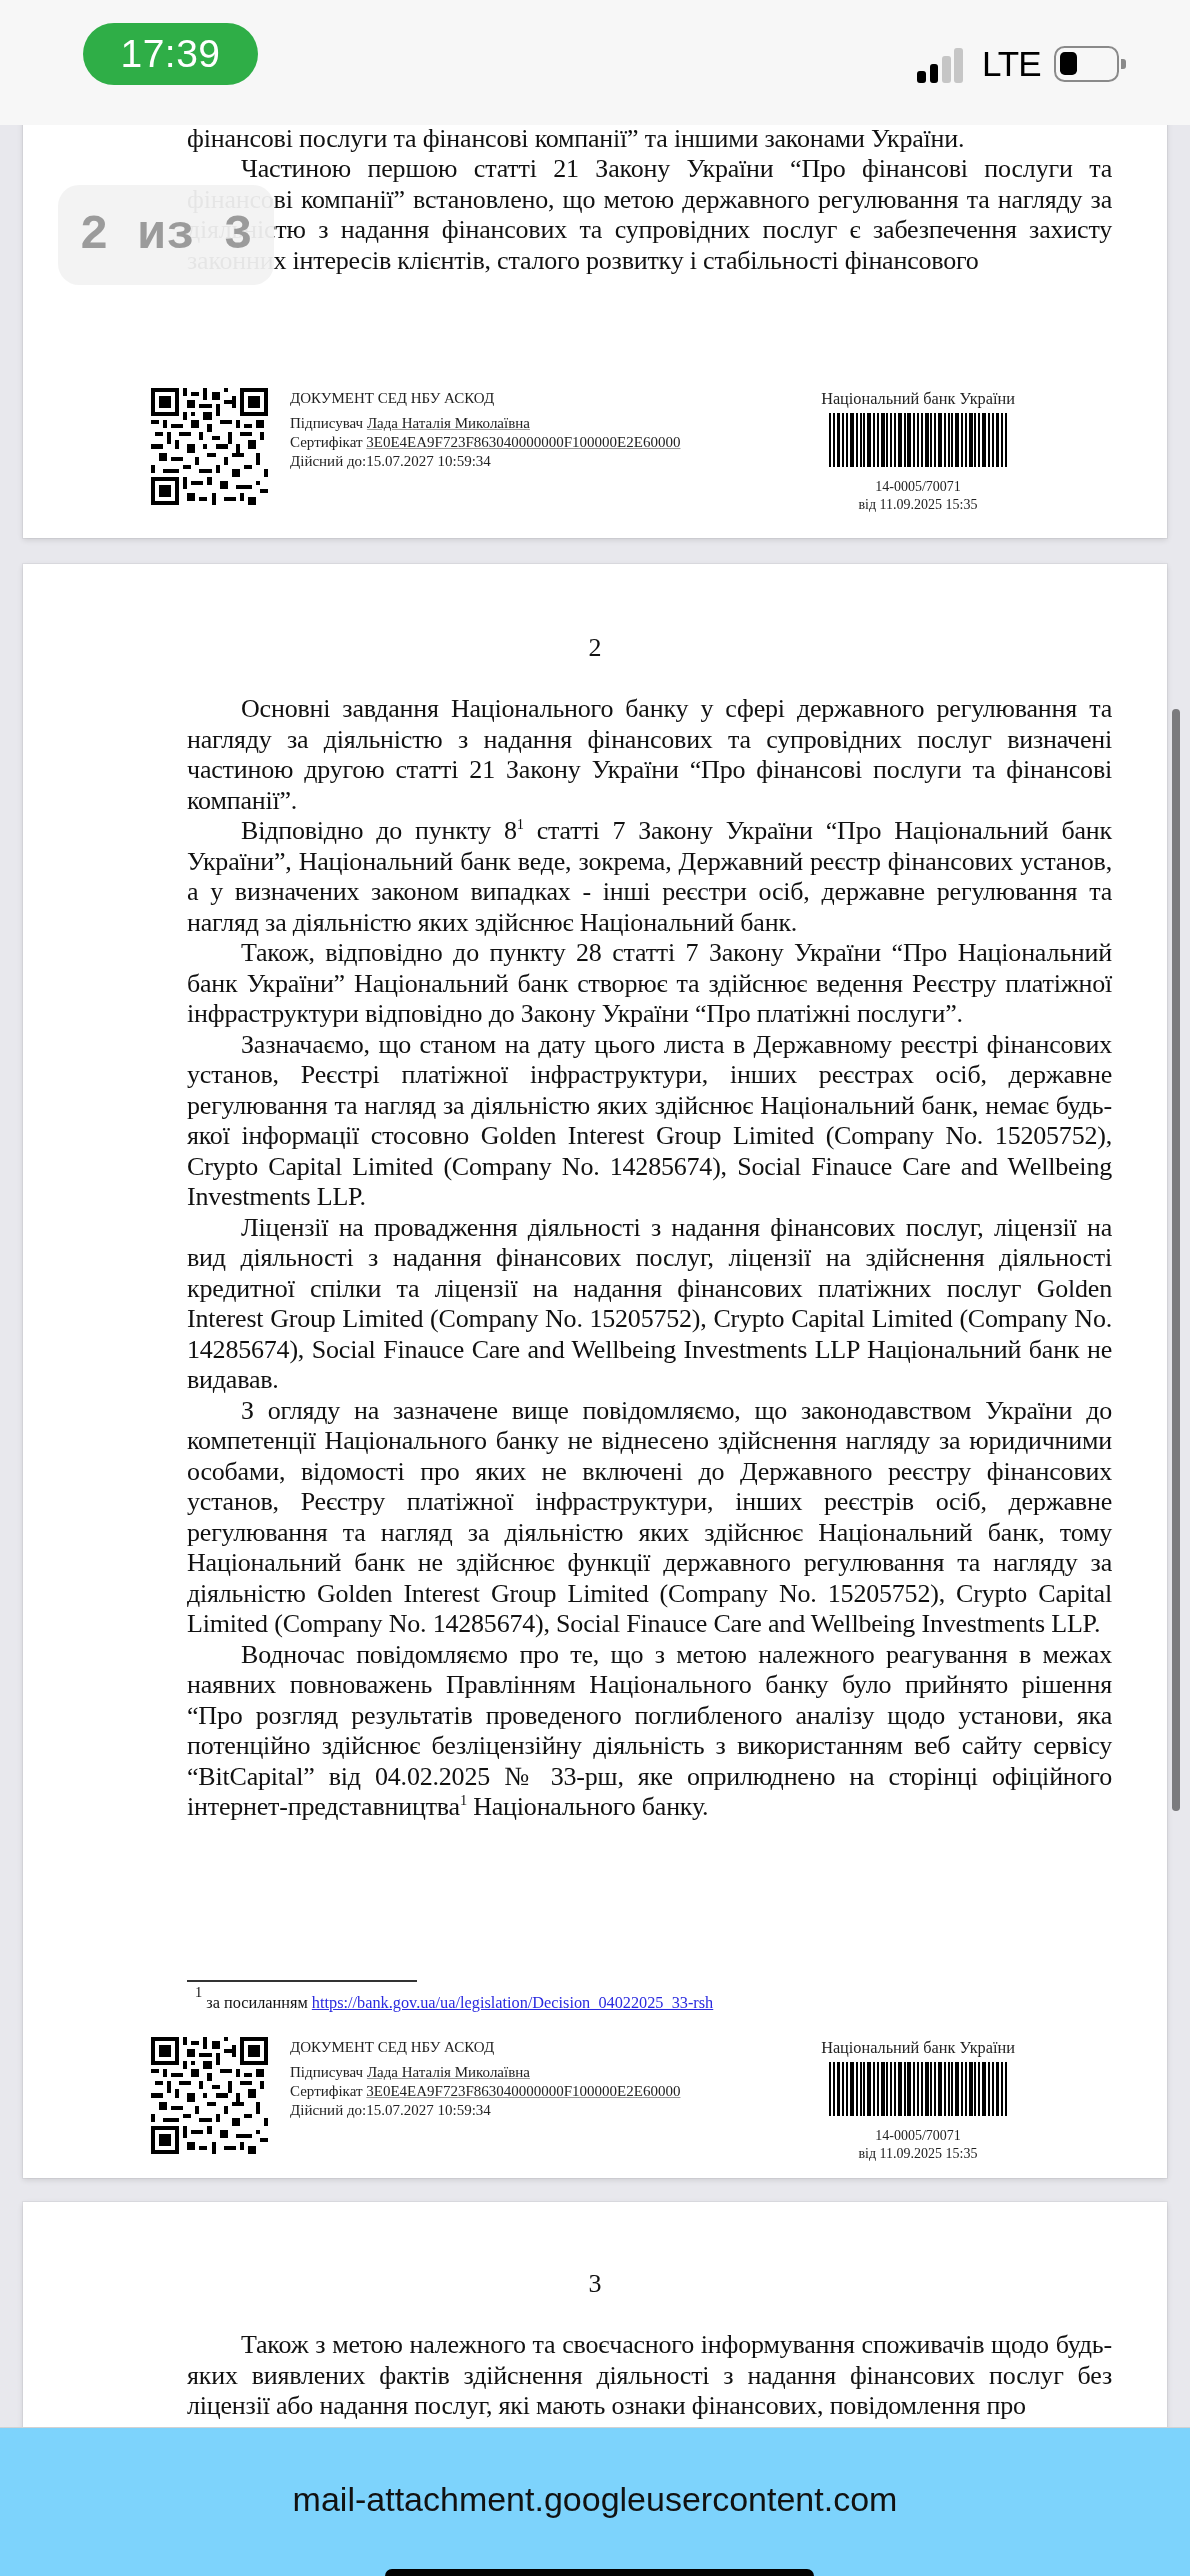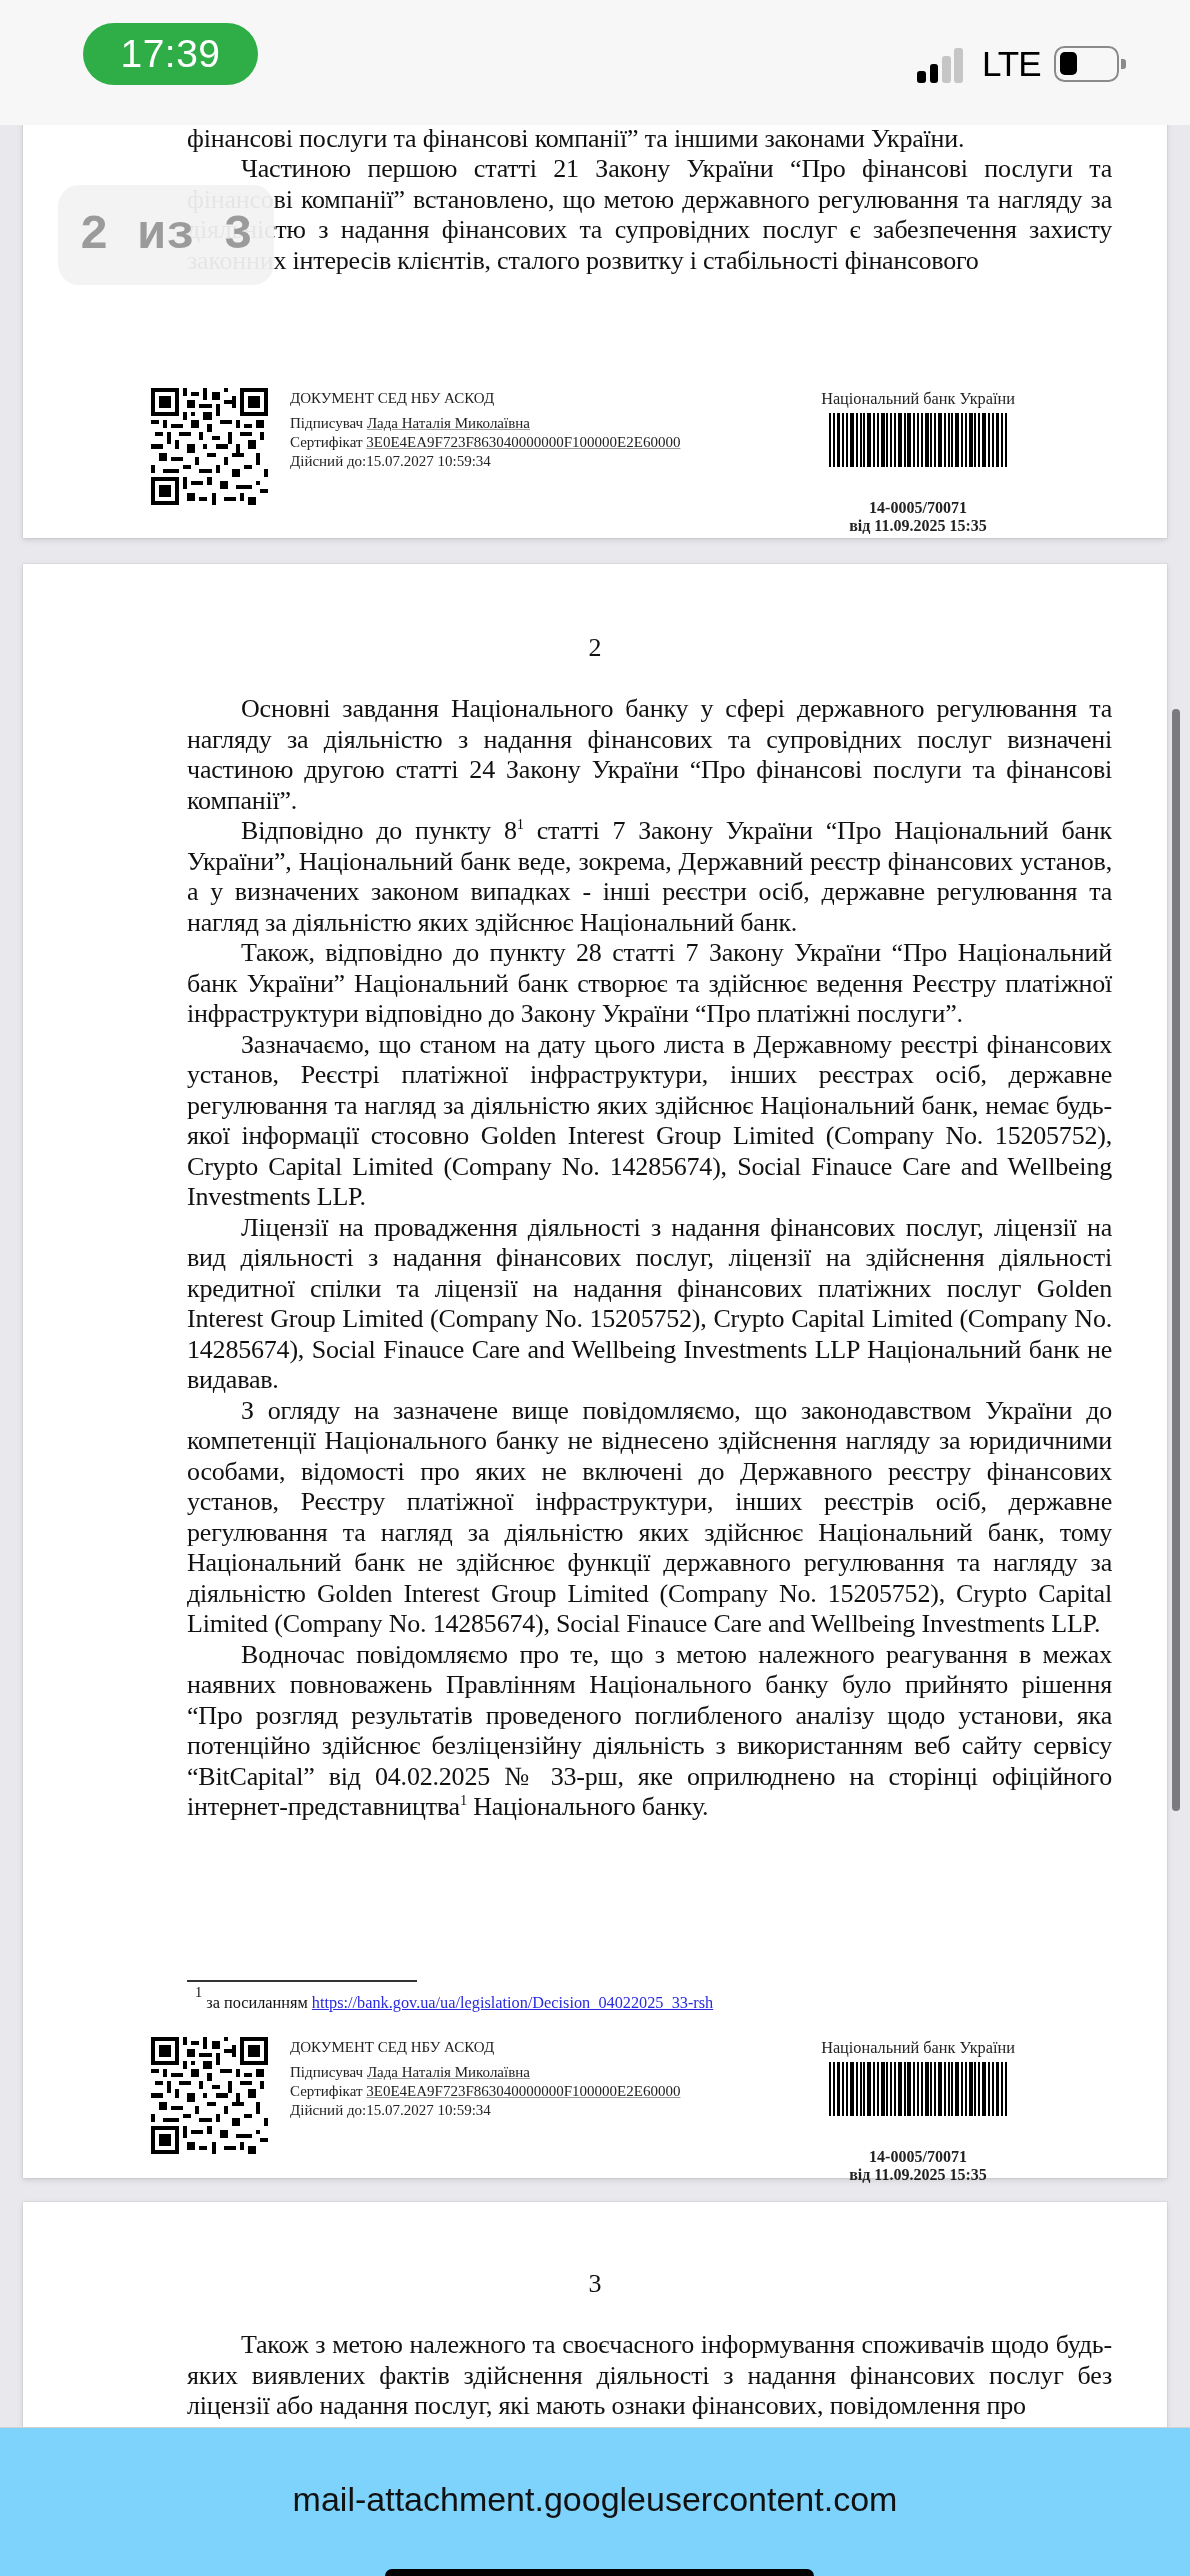--- a/index.html
+++ b/index.html
@@ -28,21 +28,21 @@
   .page-number { position: absolute; left: 0; width: 100%; text-align: center; font-size: 26px; }
 
   
   .sig { position: absolute; left: 128px; width: 920px; height: 125px; }
   .qr { position: absolute; left: 0; top: 0; width: 117px; height: 119px; background: #fff; }
   .sig-info { position: absolute; left: 139px; top: 1.9px; font-size: 15px; line-height: 18.7px; color: #222; }
   .sig-info .title { margin-bottom: 6.7px; }
   .sig-info .u { text-decoration: underline; text-decoration-color: #999; }
   .sig-bank { position: absolute; left: 652px; top: 1.9px; width: 230px; text-align: center; font-size: 16.3px; color: #222; }
   .barcode { margin: 3.8px auto 0; width: 178px; height: 54px; }
-  .sig-reg { font-size: 16px; line-height: 18px; margin-top: 27px; color: #222; font-weight: bold; }
+  .sig-reg { font-size: 14px; line-height: 18px; margin-top: 6px; color: #222; }
 
   
   .fn-rule { position: absolute; left: 164px; width: 230px; height: 1.9px; background: #333; }
   .footnote { position: absolute; left: 164px; font-size: 16.3px; color: #111; }
   .footnote a { color: #2a2adf; text-decoration: underline; }
 
   
   .scrollbar { position: absolute; left: 1172px; top: 709px; width: 7.7px; height: 1102px; border-radius: 3.8px; background: #7b7b7e; }
 
   
@@ -112,21 +112,21 @@
           <div>14-0005/70071</div>
           <div>від 11.09.2025 15:35</div>
         </div>
       </div>
     </div>
   </div>
 
   <div class="page p2">
     <div class="page-number" style="top:69px;">2</div>
     <div class="text-col" style="top:130px;">
-      <p class="para indent last-left">Основні завдання Національного банку у сфері державного регулювання та нагляду за діяльністю з надання фінансових та супровідних послуг визначені частиною другою статті 24 Закону України “Про фінансові послуги та фінансові компанії”.</p>
+      <p class="para indent last-left">Основні завдання Національного банку у сфері державного регулювання та нагляду за діяльністю з надання фінансових та супровідних послуг визначені частиною другою статті 21 Закону України “Про фінансові послуги та фінансові компанії”.</p>
       <p class="para indent last-left"><span>Відповідно до пункту 8</span><sup>1</sup><span> статті 7 Закону України “Про Національний банк України”, Національний банк веде, зокрема, Державний реєстр фінансових установ, а у визначених законом випадках - інші реєстри осіб, державне регулювання та нагляд за діяльністю яких здійснює Національний банк.</span></p>
       <p class="para indent last-left">Також, відповідно до пункту 28 статті 7 Закону України “Про Національний банк України” Національний банк створює та здійснює ведення Реєстру платіжної інфраструктури відповідно до Закону України “Про платіжні послуги”.</p>
       <p class="para indent last-left">Зазначаємо, що станом на дату цього листа в Державному реєстрі фінансових установ, Реєстрі платіжної інфраструктури, інших реєстрах осіб, державне регулювання та нагляд за діяльністю яких здійснює Національний банк, немає будь-якої інформації стосовно Golden Interest Group Limited (Company No. 15205752), Crypto Capital Limited (Company No. 14285674), Social Finauce Care and Wellbeing Investments LLP.</p>
       <p class="para indent last-left">Ліцензії на провадження діяльності з надання фінансових послуг, ліцензії на вид діяльності з надання фінансових послуг, ліцензії на здійснення діяльності кредитної спілки та ліцензії на надання фінансових платіжних послуг Golden Interest Group Limited (Company No. 15205752), Crypto Capital Limited (Company No. 14285674), Social Finauce Care and Wellbeing Investments LLP Національний банк не видавав.</p>
       <p class="para indent last-left">З огляду на зазначене вище повідомляємо, що законодавством України до компетенції Національного банку не віднесено здійснення нагляду за юридичними особами, відомості про яких не включені до Державного реєстру фінансових установ, Реєстру платіжної інфраструктури, інших реєстрів осіб, державне регулювання та нагляд за діяльністю яких здійснює Національний банк, тому Національний банк не здійснює функції державного регулювання та нагляду за діяльністю Golden Interest Group Limited (Company No. 15205752), Crypto Capital Limited (Company No. 14285674), Social Finauce Care and Wellbeing Investments LLP.</p>
       <p class="para indent last-left"><span>Водночас повідомляємо про те, що з метою належного реагування в межах наявних повноважень Правлінням Національного банку було прийнято рішення “Про розгляд результатів проведеного поглибленого аналізу щодо установи, яка потенційно здійснює безліцензійну діяльність з використанням веб сайту сервісу “BitCapital” від 04.02.2025 № 33-рш, яке оприлюднено на сторінці офіційного інтернет-представництва</span><sup>1</sup><span> Національного банку.</span></p>
     </div>
     <div class="fn-rule" style="top:1416px;"></div>
     <div class="footnote" style="top:1428px;margin-left:8px;">
       <sup>1</sup><span> за посиланням </span><a>https://bank.gov.ua/ua/legislation/Decision_04022025_33-rsh</a>

